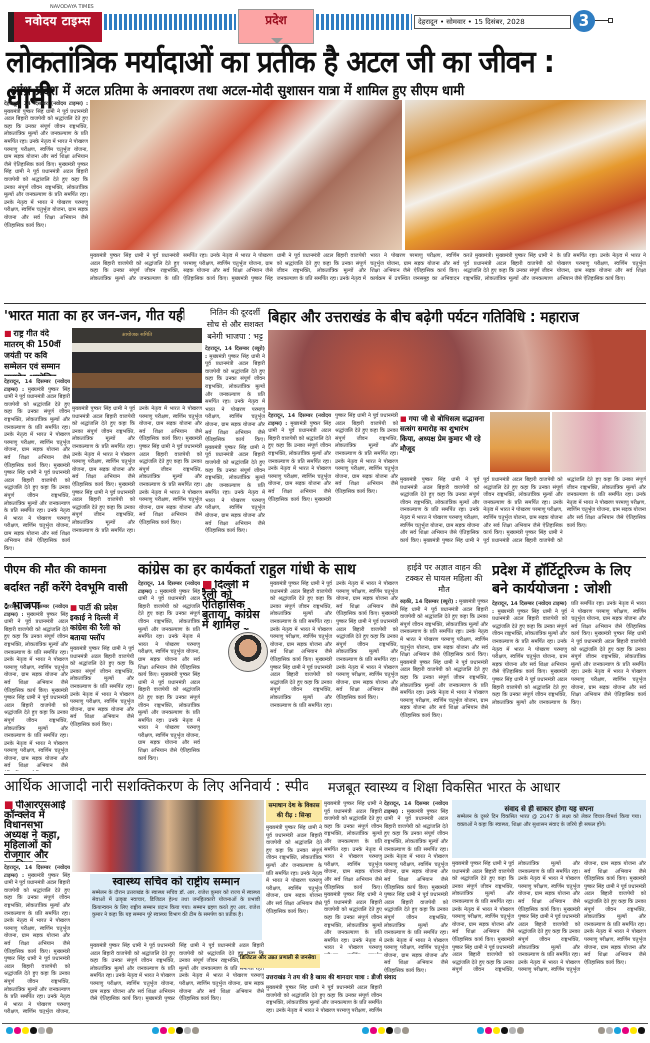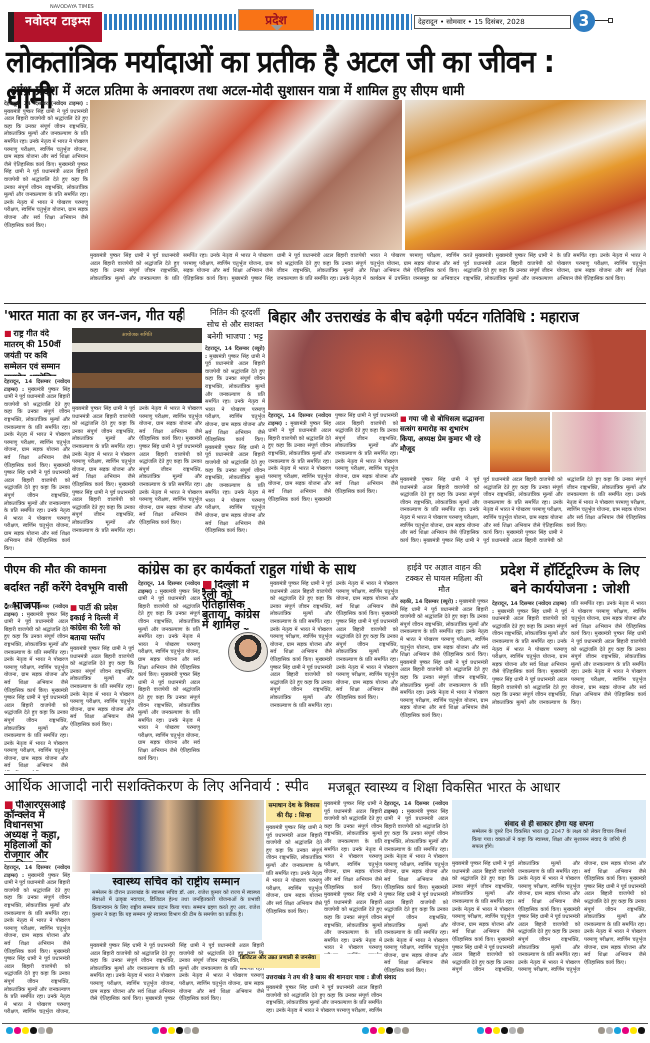--- a/index.html
+++ b/index.html
@@ -4,21 +4,21 @@
 <style>
 *{box-sizing:border-box;margin:0;padding:0}
 html,body{width:650px;height:1043px;overflow:hidden;background:#fff}
 body{font-family:"DejaVu Sans","Liberation Sans",sans-serif;color:#111;position:relative}
 .abs{position:absolute}
 
 .mast{left:0;top:0;width:650px;height:42px}
 .brand-small{left:50px;top:3px;font-size:5px;color:#444}
 .brand{left:8px;top:12px;width:94px;height:30px;background:#b3132b;color:#fff;font-weight:bold;font-size:12px;line-height:19px;text-align:center;letter-spacing:0.5px;border-left:6px solid #222}
 .stripe{top:14px;height:16px;background:repeating-linear-gradient(90deg,#2f7dc2 0 3px,#fff 3px 5px)}
-.section{left:238px;top:9px;width:76px;height:22px;border:1px solid #999;background:#f97316;text-align:center;font-weight:bold;font-size:12px;line-height:20px;color:#9b1020}
+.section{left:238px;top:9px;width:76px;height:35px;border:1px solid #999;background:#fca5a5;text-align:center;font-weight:bold;font-size:12px;line-height:20px;color:#9b1020}
 .section:after{content:"";position:absolute;left:32px;bottom:-7px;border:6px solid transparent;border-top-color:#999}
 .dateline{left:414px;top:15px;width:157px;height:14px;border:1px solid #555;font-size:7px;line-height:12px;padding-left:3px;background:#fff;white-space:nowrap}
 .pageno{left:573px;top:10px;width:22px;height:22px;border-radius:50%;background:#2f7dc2;color:#fff;font-size:15px;font-weight:bold;text-align:center;line-height:22px}
 .pn-line{left:595px;top:20px;width:14px;height:1px;background:#333}
 .pn-dot{left:608px;top:18px;width:5px;height:5px;border:1px solid #333}
 
 .h-main{left:6px;top:44px;width:640px;font-size:30px;font-weight:bold;letter-spacing:-1px;line-height:36px;font-family:"DejaVu Sans",sans-serif;transform:scaleX(0.93);transform-origin:left}
 .h-sub{left:10px;top:82px;width:635px;font-size:13.5px;font-weight:bold;line-height:16px;transform:scaleX(0.95);transform-origin:left}
 .txt{font-size:5.2px;line-height:7.6px;color:#333;text-align:justify;overflow:hidden}
 .photo{overflow:hidden}
@@ -131,21 +131,21 @@
   <span>मुख्यमंत्री पुष्कर सिंह धामी ने पूर्व प्रधानमंत्री अटल बिहारी वाजपेयी को श्रद्धांजलि देते हुए कहा कि उनका संपूर्ण जीवन राष्ट्रभक्ति, लोकतांत्रिक मूल्यों और जनकल्याण के प्रति समर्पित रहा। उनके नेतृत्व में भारत ने पोखरण परमाणु परीक्षण, स्वर्णिम चतुर्भुज योजना, ग्राम सड़क योजना और सर्व शिक्षा अभियान जैसे ऐतिहासिक कार्य किए।</span>
 </div>
 
 <div class="abs hd" style="left:400px;top:562px;width:88px;font-size:8px;text-align:center;font-weight:normal;line-height:11px">हाईवे पर अज्ञात वाहन की टक्कर से घायल महिला की मौत</div>
 <div class="abs txt" style="left:400px;top:598px;width:88px;height:173px">
   <b>रुड़की, 14 दिसम्बर (ब्यूरो) :</b>
   <span>मुख्यमंत्री पुष्कर सिंह धामी ने पूर्व प्रधानमंत्री अटल बिहारी वाजपेयी को श्रद्धांजलि देते हुए कहा कि उनका संपूर्ण जीवन राष्ट्रभक्ति, लोकतांत्रिक मूल्यों और जनकल्याण के प्रति समर्पित रहा। उनके नेतृत्व में भारत ने पोखरण परमाणु परीक्षण, स्वर्णिम चतुर्भुज योजना, ग्राम सड़क योजना और सर्व शिक्षा अभियान जैसे ऐतिहासिक कार्य किए।</span>
   <span>मुख्यमंत्री पुष्कर सिंह धामी ने पूर्व प्रधानमंत्री अटल बिहारी वाजपेयी को श्रद्धांजलि देते हुए कहा कि उनका संपूर्ण जीवन राष्ट्रभक्ति, लोकतांत्रिक मूल्यों और जनकल्याण के प्रति समर्पित रहा। उनके नेतृत्व में भारत ने पोखरण परमाणु परीक्षण, स्वर्णिम चतुर्भुज योजना, ग्राम सड़क योजना और सर्व शिक्षा अभियान जैसे ऐतिहासिक कार्य किए।</span>
 </div>
 
-<div class="abs hd" style="left:492px;top:561px;width:156px;font-size:14px;line-height:18px;text-align:center">प्रदेश में हॉर्टिटूरिज्म के लिए बने कार्ययोजना : जोशी</div>
+<div class="abs hd" style="left:492px;top:561px;width:156px;font-size:14px;line-height:18px;text-align:left">प्रदेश में हॉर्टिटूरिज्म के लिए बने कार्ययोजना : जोशी</div>
 <div class="abs txt" style="left:492px;top:600px;width:154px;height:171px;column-count:2;column-gap:4px">
   <b>देहरादून, 14 दिसम्बर (नवोदय टाइम्स) :</b>
   <span>मुख्यमंत्री पुष्कर सिंह धामी ने पूर्व प्रधानमंत्री अटल बिहारी वाजपेयी को श्रद्धांजलि देते हुए कहा कि उनका संपूर्ण जीवन राष्ट्रभक्ति, लोकतांत्रिक मूल्यों और जनकल्याण के प्रति समर्पित रहा। उनके नेतृत्व में भारत ने पोखरण परमाणु परीक्षण, स्वर्णिम चतुर्भुज योजना, ग्राम सड़क योजना और सर्व शिक्षा अभियान जैसे ऐतिहासिक कार्य किए।</span>
   <span>मुख्यमंत्री पुष्कर सिंह धामी ने पूर्व प्रधानमंत्री अटल बिहारी वाजपेयी को श्रद्धांजलि देते हुए कहा कि उनका संपूर्ण जीवन राष्ट्रभक्ति, लोकतांत्रिक मूल्यों और जनकल्याण के प्रति समर्पित रहा। उनके नेतृत्व में भारत ने पोखरण परमाणु परीक्षण, स्वर्णिम चतुर्भुज योजना, ग्राम सड़क योजना और सर्व शिक्षा अभियान जैसे ऐतिहासिक कार्य किए।</span>
   <span>मुख्यमंत्री पुष्कर सिंह धामी ने पूर्व प्रधानमंत्री अटल बिहारी वाजपेयी को श्रद्धांजलि देते हुए कहा कि उनका संपूर्ण जीवन राष्ट्रभक्ति, लोकतांत्रिक मूल्यों और जनकल्याण के प्रति समर्पित रहा। उनके नेतृत्व में भारत ने पोखरण परमाणु परीक्षण, स्वर्णिम चतुर्भुज योजना, ग्राम सड़क योजना और सर्व शिक्षा अभियान जैसे ऐतिहासिक कार्य किए।</span>
 </div>
 
 <div class="abs rule" style="left:4px;top:774px;width:642px"></div>
 
 <div class="abs hd" style="left:4px;top:778px;width:320px;font-size:15px;font-weight:normal;white-space:nowrap;transform:scaleX(0.95);transform-origin:left">आर्थिक आजादी नारी सशक्तिकरण के लिए अनिवार्य : स्पीकर</div>
@@ -177,21 +177,21 @@
 <div class="abs txt" style="left:266px;top:984px;width:116px;height:30px">
   <span>मुख्यमंत्री पुष्कर सिंह धामी ने पूर्व प्रधानमंत्री अटल बिहारी वाजपेयी को श्रद्धांजलि देते हुए कहा कि उनका संपूर्ण जीवन राष्ट्रभक्ति, लोकतांत्रिक मूल्यों और जनकल्याण के प्रति समर्पित रहा। उनके नेतृत्व में भारत ने पोखरण परमाणु परीक्षण, स्वर्णिम चतुर्भुज योजना, ग्राम सड़क योजना और सर्व शिक्षा अभियान जैसे ऐतिहासिक कार्य किए।</span>
 </div>
 
 <div class="abs hd" style="left:328px;top:779px;width:320px;font-size:14px;font-weight:normal;white-space:nowrap;transform:scaleX(0.93);transform-origin:left">मजबूत स्वास्थ्य व शिक्षा विकसित भारत के आधार</div>
 <div class="abs txt" style="left:384px;top:800px;width:64px;height:214px">
   <b>देहरादून, 14 दिसम्बर (नवोदय टाइम्स) :</b>
   <span>मुख्यमंत्री पुष्कर सिंह धामी ने पूर्व प्रधानमंत्री अटल बिहारी वाजपेयी को श्रद्धांजलि देते हुए कहा कि उनका संपूर्ण जीवन राष्ट्रभक्ति, लोकतांत्रिक मूल्यों और जनकल्याण के प्रति समर्पित रहा। उनके नेतृत्व में भारत ने पोखरण परमाणु परीक्षण, स्वर्णिम चतुर्भुज योजना, ग्राम सड़क योजना और सर्व शिक्षा अभियान जैसे ऐतिहासिक कार्य किए।</span>
   <span>मुख्यमंत्री पुष्कर सिंह धामी ने पूर्व प्रधानमंत्री अटल बिहारी वाजपेयी को श्रद्धांजलि देते हुए कहा कि उनका संपूर्ण जीवन राष्ट्रभक्ति, लोकतांत्रिक मूल्यों और जनकल्याण के प्रति समर्पित रहा। उनके नेतृत्व में भारत ने पोखरण परमाणु परीक्षण, स्वर्णिम चतुर्भुज योजना, ग्राम सड़क योजना और सर्व शिक्षा अभियान जैसे ऐतिहासिक कार्य किए।</span>
 </div>
-<div class="abs blue-box" style="left:452px;top:800px;width:194px;height:58px;padding:20px">
+<div class="abs blue-box" style="left:452px;top:800px;width:194px;height:58px;padding:5px">
   <div class="hd" style="font-size:7px;text-align:center">संवाद से ही साकार होगा यह सपना</div>
   <div class="txt" style="height:44px">सम्मेलन के दूसरे दिन विकसित भारत @ 2047 के लक्ष्य को लेकर विचार-विमर्श किया गया। वक्ताओं ने कहा कि स्वास्थ्य, शिक्षा और सुशासन संवाद के जरिये ही सफल होंगे।</div>
 </div>
 <div class="abs txt" style="left:452px;top:860px;width:194px;height:154px;column-count:3;column-gap:4px">
   <span>मुख्यमंत्री पुष्कर सिंह धामी ने पूर्व प्रधानमंत्री अटल बिहारी वाजपेयी को श्रद्धांजलि देते हुए कहा कि उनका संपूर्ण जीवन राष्ट्रभक्ति, लोकतांत्रिक मूल्यों और जनकल्याण के प्रति समर्पित रहा। उनके नेतृत्व में भारत ने पोखरण परमाणु परीक्षण, स्वर्णिम चतुर्भुज योजना, ग्राम सड़क योजना और सर्व शिक्षा अभियान जैसे ऐतिहासिक कार्य किए।</span>
   <span>मुख्यमंत्री पुष्कर सिंह धामी ने पूर्व प्रधानमंत्री अटल बिहारी वाजपेयी को श्रद्धांजलि देते हुए कहा कि उनका संपूर्ण जीवन राष्ट्रभक्ति, लोकतांत्रिक मूल्यों और जनकल्याण के प्रति समर्पित रहा। उनके नेतृत्व में भारत ने पोखरण परमाणु परीक्षण, स्वर्णिम चतुर्भुज योजना, ग्राम सड़क योजना और सर्व शिक्षा अभियान जैसे ऐतिहासिक कार्य किए।</span>
   <span>मुख्यमंत्री पुष्कर सिंह धामी ने पूर्व प्रधानमंत्री अटल बिहारी वाजपेयी को श्रद्धांजलि देते हुए कहा कि उनका संपूर्ण जीवन राष्ट्रभक्ति, लोकतांत्रिक मूल्यों और जनकल्याण के प्रति समर्पित रहा। उनके नेतृत्व में भारत ने पोखरण परमाणु परीक्षण, स्वर्णिम चतुर्भुज योजना, ग्राम सड़क योजना और सर्व शिक्षा अभियान जैसे ऐतिहासिक कार्य किए।</span>
   <span>मुख्यमंत्री पुष्कर सिंह धामी ने पूर्व प्रधानमंत्री अटल बिहारी वाजपेयी को श्रद्धांजलि देते हुए कहा कि उनका संपूर्ण जीवन राष्ट्रभक्ति, लोकतांत्रिक मूल्यों और जनकल्याण के प्रति समर्पित रहा। उनके नेतृत्व में भारत ने पोखरण परमाणु परीक्षण, स्वर्णिम चतुर्भुज योजना, ग्राम सड़क योजना और सर्व शिक्षा अभियान जैसे ऐतिहासिक कार्य किए।</span>
 </div>
 

